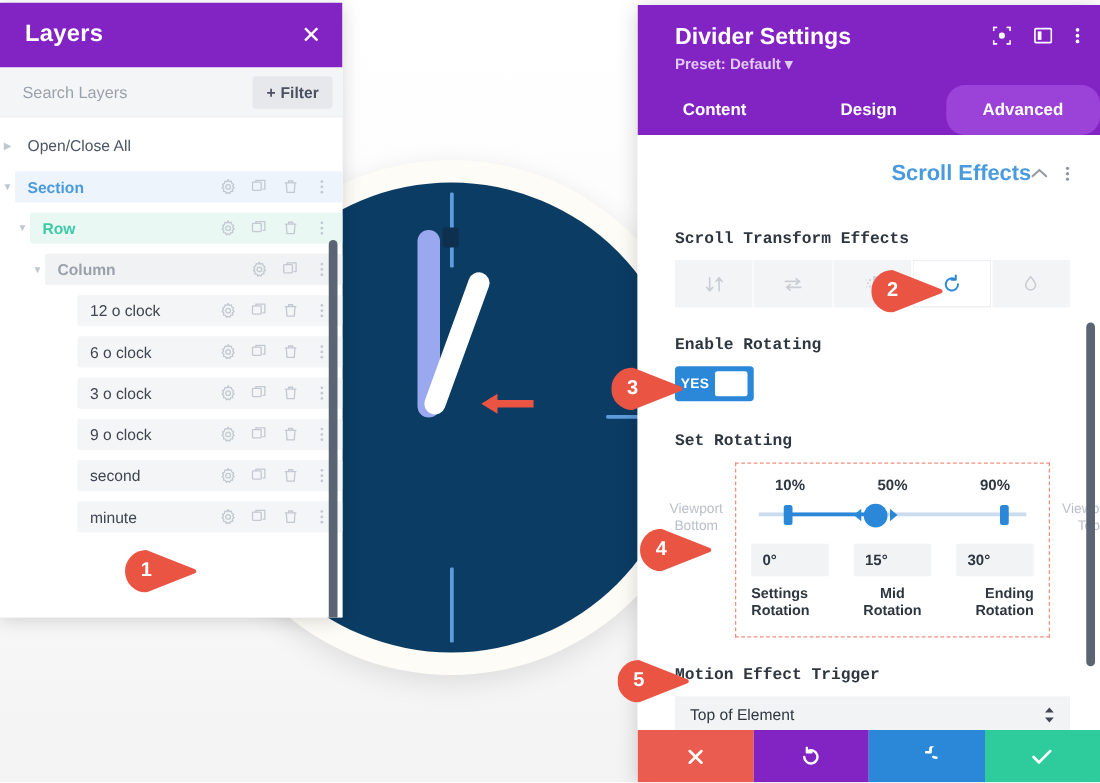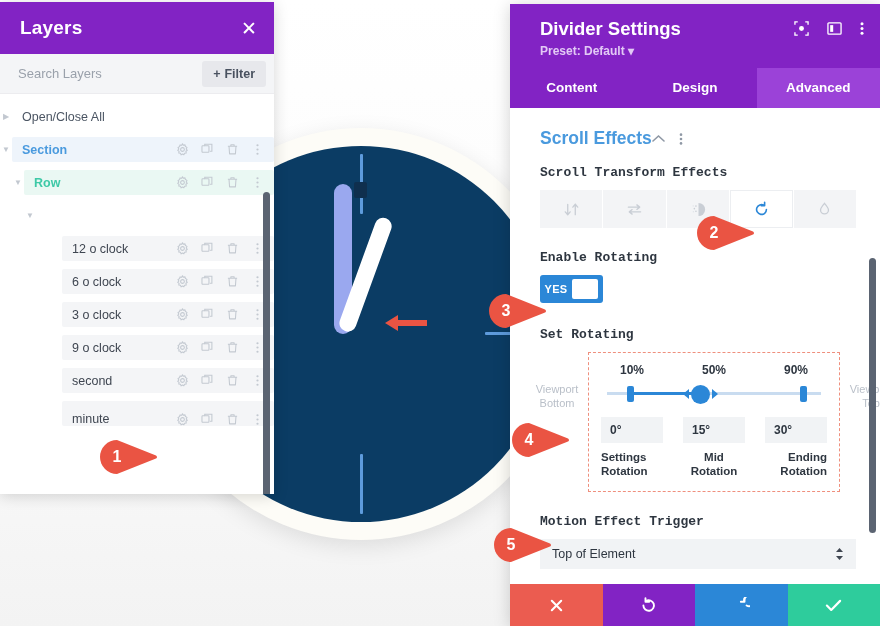--- a/index.html
+++ b/index.html
@@ -195,28 +195,28 @@
   .sp-preset {
     color: #e2c9f5; font-size: 12px; font-weight: bold;
     margin-top: 4px;
   }
   .sp-tabs { display: flex; background: #8223c4; justify-content: center; }
   .sp-tab {
     flex: 1; text-align: center;
     color: #ffffff; font-size: 13.5px; font-weight: bold;
     padding: 12px 0 13px; cursor: pointer;
   }
-  .sp-tab.active { background: #9b42d8; }
+  .sp-tab.active { background: #9b42d8; border-radius: 15px; }
 
   .sp-scrollzone { position: relative; height: 468px; background:#fff; }
   .sp-body { padding: 20px 24px 0 30px; }
 
   .sect-title-row {
-    display: flex; align-items: center; justify-content: flex-start;
-    margin-bottom: 16px;
+    display: flex; align-items: center; justify-content: flex-end;
+    margin-bottom: 34px;
   }
   .sect-title { color: #4a9ade; font-size: 17.5px; font-weight: bold; }
   .sect-ctrls { display: flex; align-items: center; gap: 14px; color: #8f98a5; }
 
   .field-label {
     font-size: 13px; font-weight: bold; color: #2e3640;
     margin-bottom: 10px;
     font-family: Liberation Mono, monospace;
   }
 
@@ -424,20 +424,38 @@
                 <svg viewBox="0 0 16 16" class="ic">
                   <circle cx="8" cy="2.8" r="1.35" fill="#c3c9d1"></circle>
                   <circle cx="8" cy="8" r="1.35" fill="#c3c9d1"></circle>
                   <circle cx="8" cy="13.2" r="1.35" fill="#c3c9d1"></circle>
                 </svg>
               </span>
             </div>
           </div>
           <div class="tree-row">
             <span class="caret ind-2">▼</span>
+            <div class="row-label-box lbl-column">
+              <span style="flex: 1 1 0%;">Column</span>
+              <span class="row-actions">
+                <svg viewBox="0 0 16 16" class="ic">
+                  <circle cx="8" cy="8" r="2.3" fill="none" stroke="#c3c9d1" stroke-width="1.3"></circle>
+                  <path d="M8 .9l1 1.9 2.1-.5.5 2.1 1.9 1-1 1.9 1.4 1.6-1.7 1.3.4 2.1-2.1.2-.8 2L8 13.6l-1.7 1-.8-2-2.1-.2.4-2.1L2.1 9l1.4-1.6-1-1.9 1.9-1 .5-2.1 2.1.5z" fill="none" stroke="#c3c9d1" stroke-width="1.3" stroke-linejoin="round"></path>
+                </svg>
+                <svg viewBox="0 0 16 16" class="ic">
+                  <rect x="1.2" y="3.4" width="8.6" height="8" rx="0.8" fill="none" stroke="#c3c9d1" stroke-width="1.3"></rect>
+                  <path d="M4.6 3.2V1.6h8.8v8.6h-1.8" fill="none" stroke="#c3c9d1" stroke-width="1.3" stroke-linecap="round"></path>
+                </svg>
+                <svg viewBox="0 0 16 16" class="ic">
+                  <circle cx="8" cy="2.8" r="1.35" fill="#c3c9d1"></circle>
+                  <circle cx="8" cy="8" r="1.35" fill="#c3c9d1"></circle>
+                  <circle cx="8" cy="13.2" r="1.35" fill="#c3c9d1"></circle>
+                </svg>
+              </span>
+            </div>
           </div>
           <div class="tree-row">
             <span class="caret ind-3"></span>
             <div class="row-label-box lbl-module" style="margin-left: 14px;">
               <span style="flex: 1 1 0%;">12 o clock</span>
               <span class="row-actions">
                 <svg viewBox="0 0 16 16" class="ic">
                   <circle cx="8" cy="8" r="2.3" fill="none" stroke="#c3c9d1" stroke-width="1.3"></circle>
                   <path d="M8 .9l1 1.9 2.1-.5.5 2.1 1.9 1-1 1.9 1.4 1.6-1.7 1.3.4 2.1-2.1.2-.8 2L8 13.6l-1.7 1-.8-2-2.1-.2.4-2.1L2.1 9l1.4-1.6-1-1.9 1.9-1 .5-2.1 2.1.5z" fill="none" stroke="#c3c9d1" stroke-width="1.3" stroke-linejoin="round"></path>
                 </svg>
@@ -547,21 +565,21 @@
                 <svg viewBox="0 0 16 16" class="ic">
                   <circle cx="8" cy="2.8" r="1.35" fill="#c3c9d1"></circle>
                   <circle cx="8" cy="8" r="1.35" fill="#c3c9d1"></circle>
                   <circle cx="8" cy="13.2" r="1.35" fill="#c3c9d1"></circle>
                 </svg>
               </span>
             </div>
           </div>
           <div class="tree-row">
             <span class="caret ind-3"></span>
-            <div class="row-label-box lbl-module" style="margin-left: 14px; align-items: flex-end;">
+            <div class="row-label-box lbl-module" style="margin-left: 14px;">
               <span style="flex: 1 1 0%;">minute</span>
               <span class="row-actions">
                 <svg viewBox="0 0 16 16" class="ic">
                   <circle cx="8" cy="8" r="2.3" fill="none" stroke="#c3c9d1" stroke-width="1.3"></circle>
                   <path d="M8 .9l1 1.9 2.1-.5.5 2.1 1.9 1-1 1.9 1.4 1.6-1.7 1.3.4 2.1-2.1.2-.8 2L8 13.6l-1.7 1-.8-2-2.1-.2.4-2.1L2.1 9l1.4-1.6-1-1.9 1.9-1 .5-2.1 2.1.5z" fill="none" stroke="#c3c9d1" stroke-width="1.3" stroke-linejoin="round"></path>
                 </svg>
                 <svg viewBox="0 0 16 16" class="ic">
                   <rect x="1.2" y="3.4" width="8.6" height="8" rx="0.8" fill="none" stroke="#c3c9d1" stroke-width="1.3"></rect>
                   <path d="M4.6 3.2V1.6h8.8v8.6h-1.8" fill="none" stroke="#c3c9d1" stroke-width="1.3" stroke-linecap="round"></path>
                 </svg>

